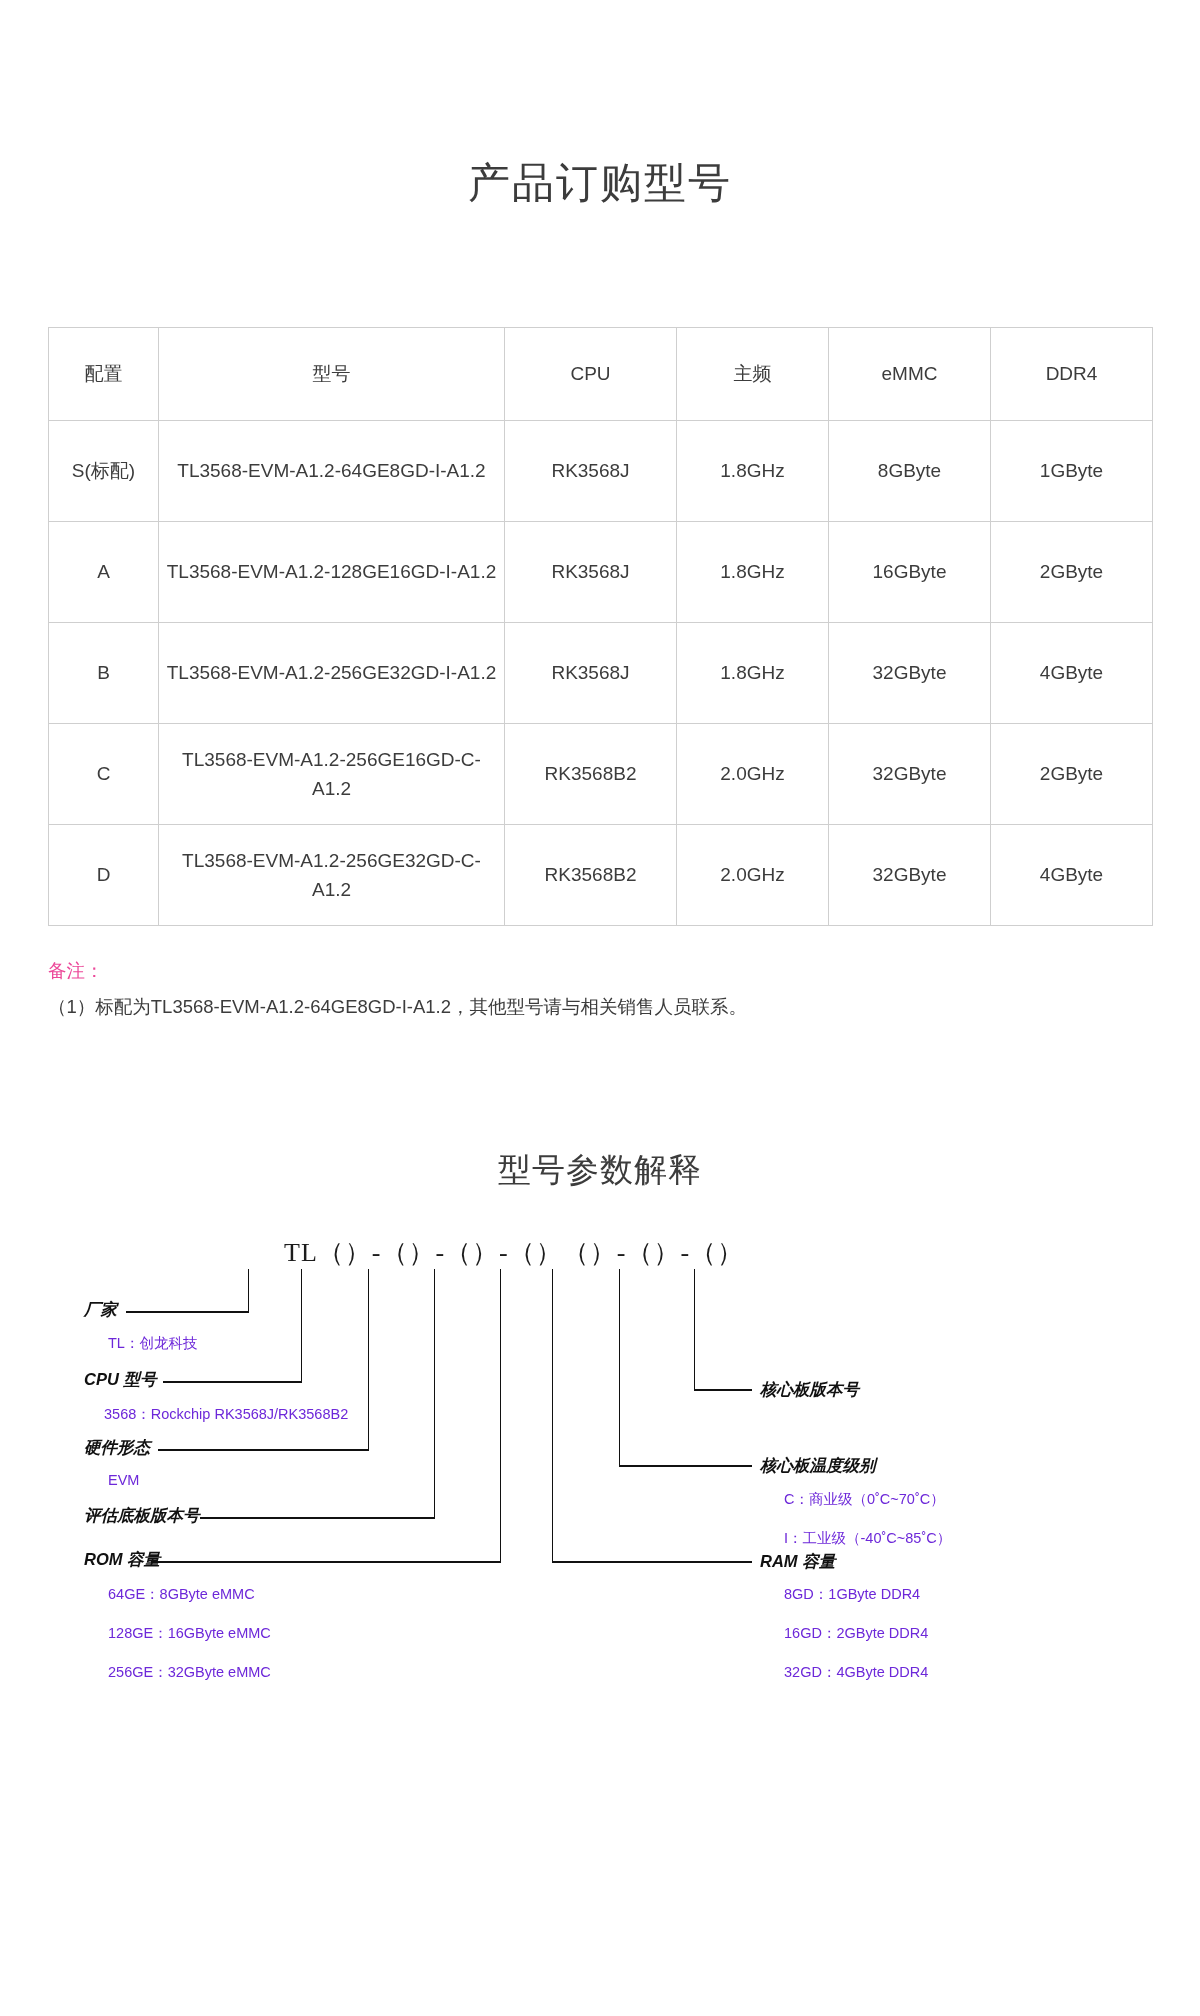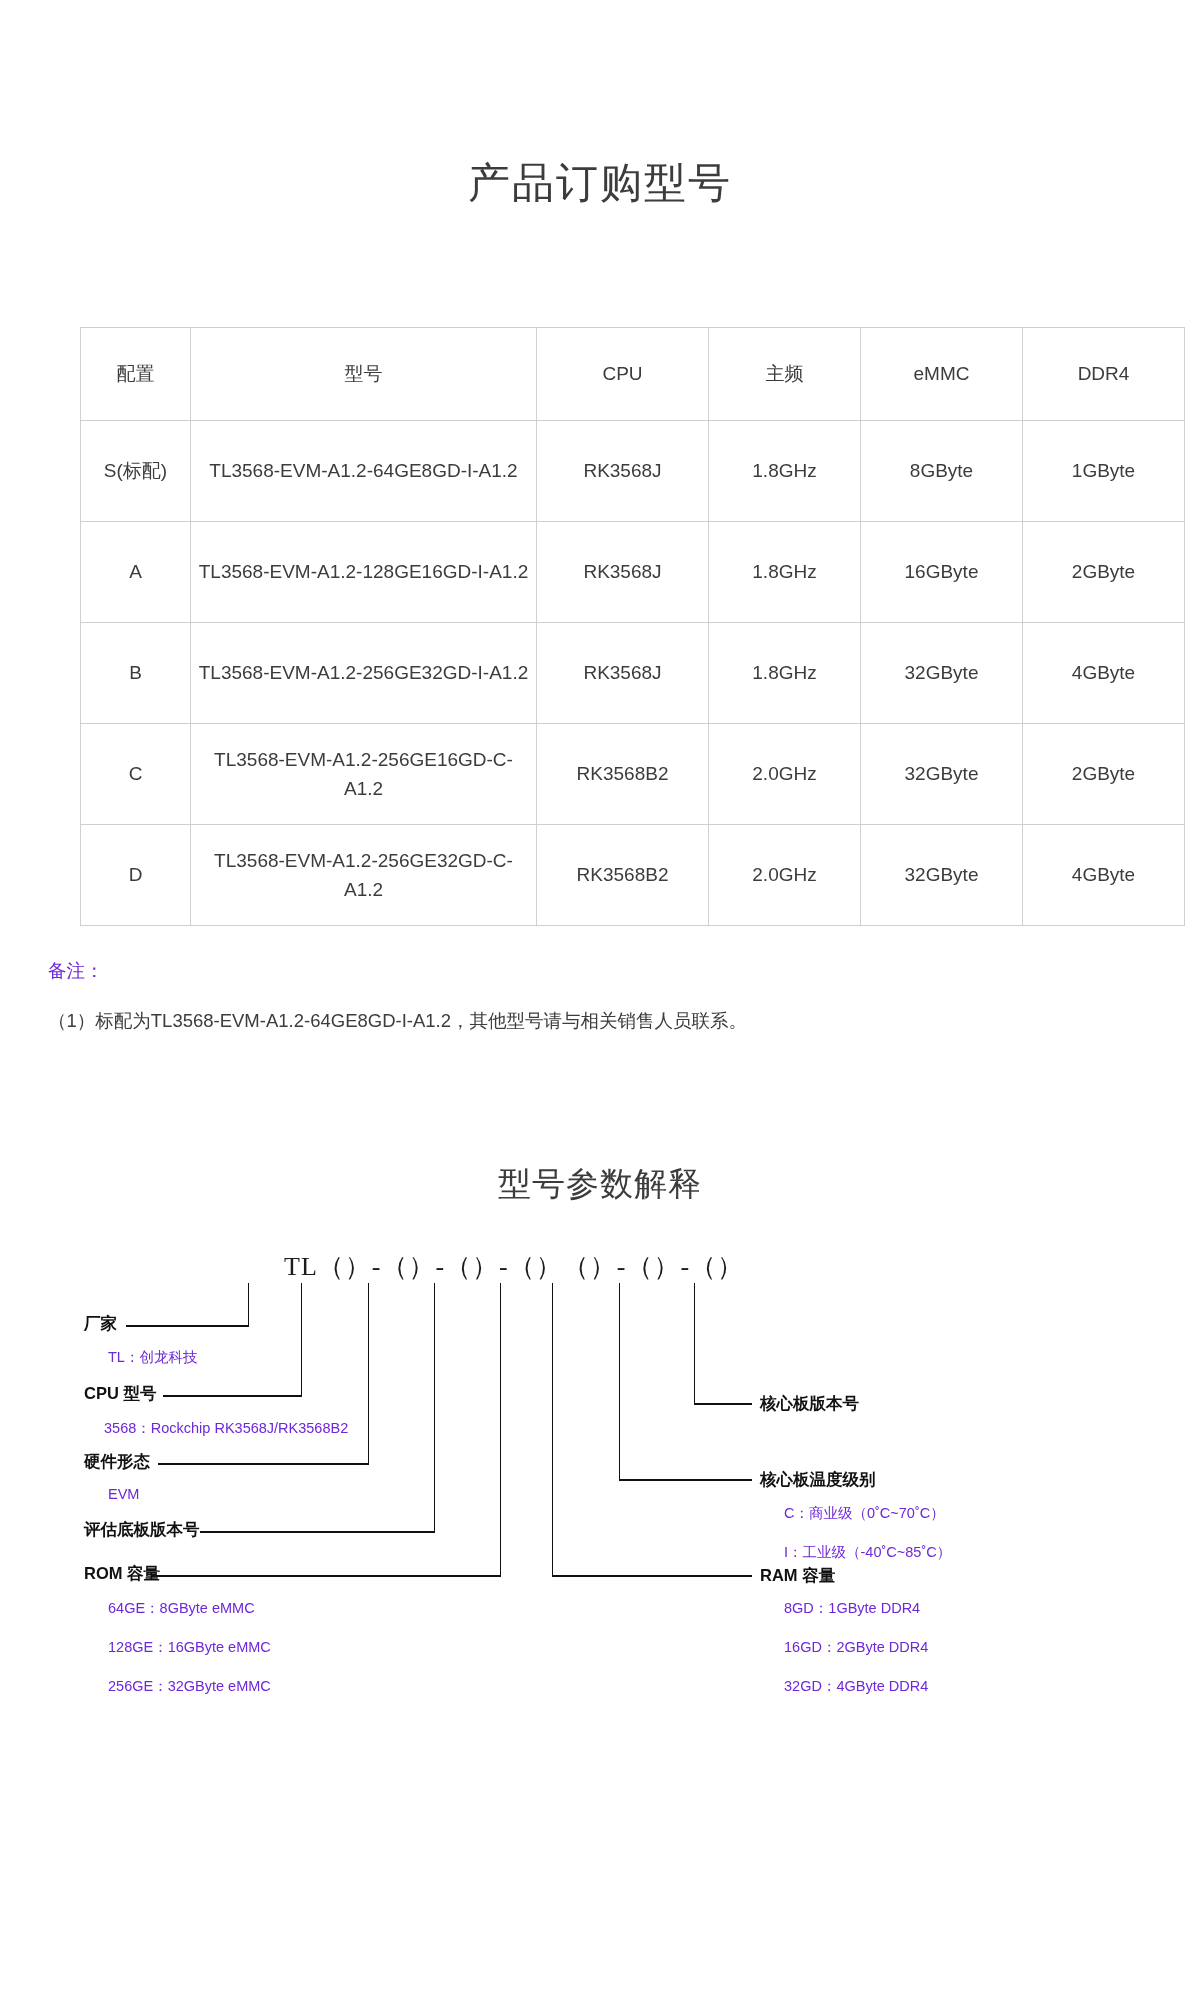--- a/index.html
+++ b/index.html
@@ -34,21 +34,20 @@
 
   .table-wrap {
     margin: 0 auto;
     margin-top: 116px;
     width: 1104px;
   }
   table.order-table {
     border-collapse: collapse;
     width: 100%;
     table-layout: fixed;
-    margin-left: 32px;
   }
   table.order-table th,
   table.order-table td {
     border: 1px solid #cfcfcf;
     text-align: center;
     vertical-align: middle;
     font-size: 19px;
     color: #3c3c3c;
     font-weight: normal;
     padding: 0 6px;
@@ -75,22 +74,22 @@
   
   .notes {
     width: 1104px;
     margin: 0 auto;
     margin-top: 28px;
     font-size: 18.5px;
     line-height: 1.85;
     color: #3c3c3c;
   }
   .notes .note-title {
-    color: #6d28d9;
-    margin-bottom: 16px;
+    color: #ec4899;
+    margin-bottom: 2px;
   }
   .notes p {
     margin: 0;
   }
   .notes .indent {
     text-indent: 0;
   }
 
   
   .title-2 {
@@ -122,20 +121,21 @@
     color: #1c1c1c;
     font-family: "Liberation Serif", serif;
   }
 
   .lbl {
     position: absolute;
     font-weight: bold;
     font-size: 16.5px;
     white-space: nowrap;
     color: #111;
+    font-style: italic;
   }
   .sub {
     position: absolute;
     font-size: 14.5px;
     white-space: nowrap;
     color: #6d28d9;
   }
   .ln {
     position: absolute;
     background: #111;

